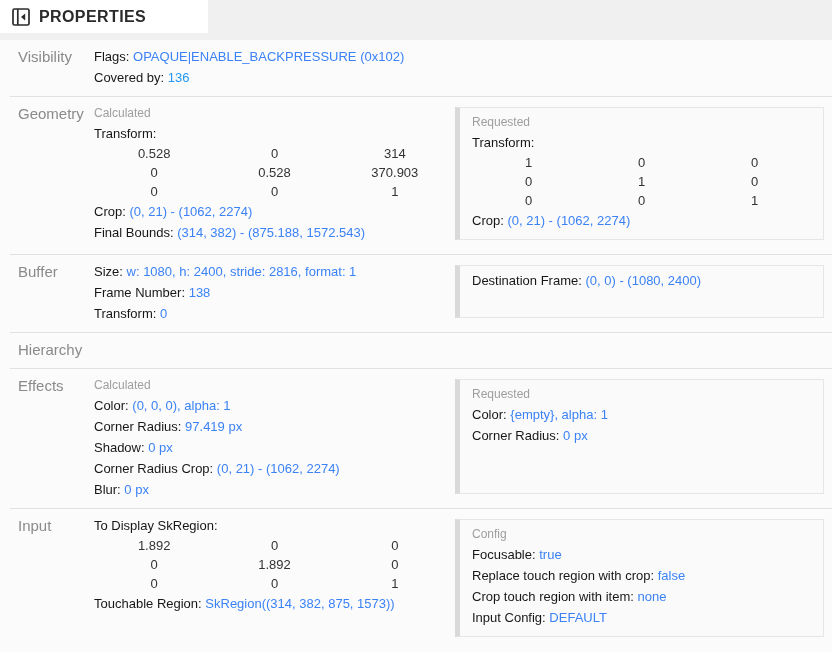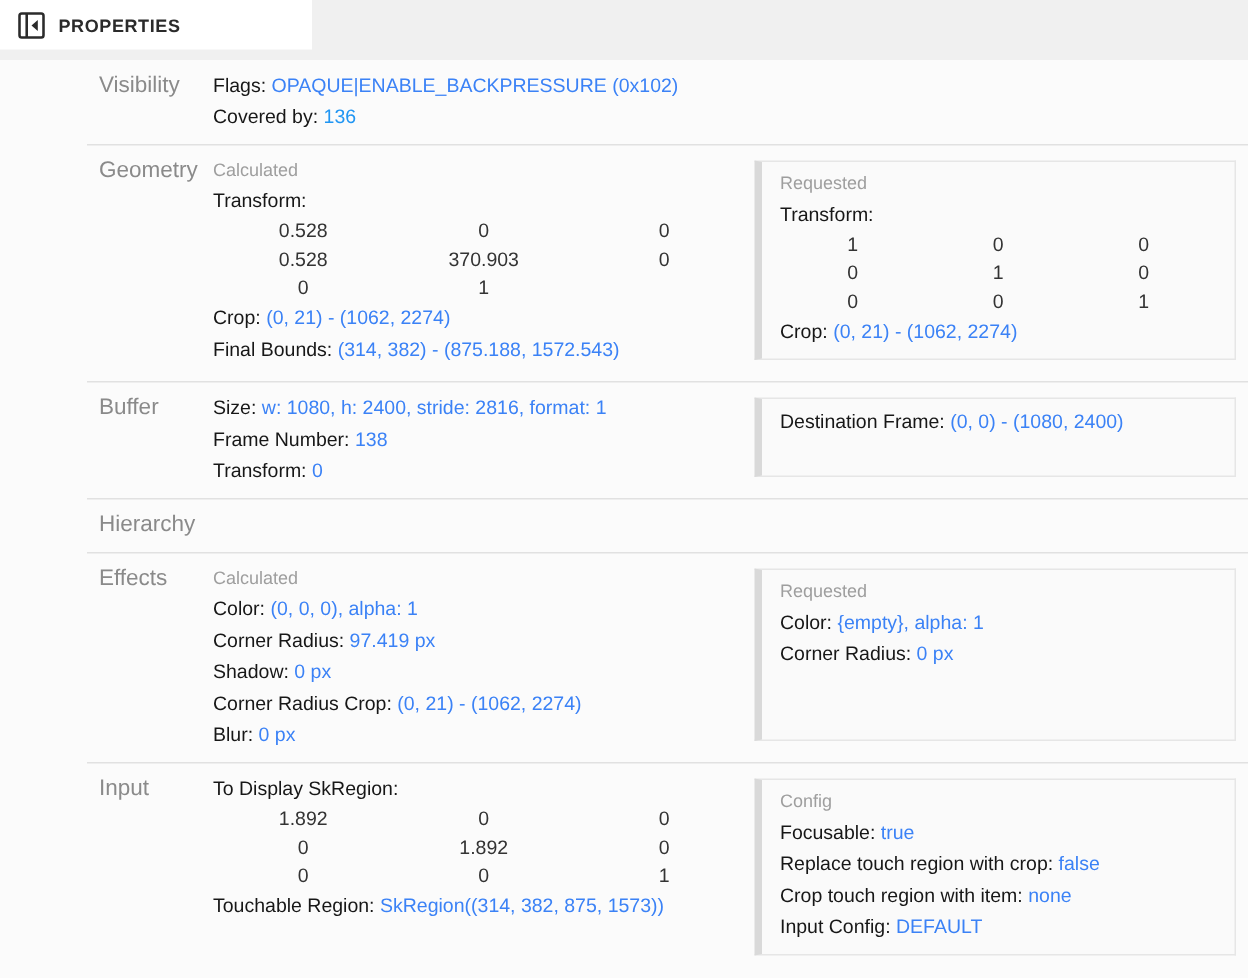--- a/index.html
+++ b/index.html
@@ -11,24 +11,24 @@
   }
   .panel { width:832px; height:652px; overflow:hidden; background:#fbfbfb; }
 
   
   .topbar { height:40px; background:#f0f0f0; }
   .title-tab {
     width:208px; height:33px; background:#ffffff;
     display:flex; align-items:center; padding-left:12px; gap:9px;
   }
   .hdr-icon { flex:none; display:block; cursor:pointer; }
-  .title { font-size:12px; font-weight:700; color:#2b2b2b; letter-spacing:.4px; }
+  .title { font-size:16px; font-weight:700; color:#2b2b2b; letter-spacing:.4px; }
 
   
-  .content { height:612px; overflow:hidden;margin-left:48px; }
+  .content { height:612px; overflow:hidden; }
   .row {
     display:flex; margin-left:10px;
     border-bottom:1px solid #e1e1e1;
     padding:6px 0 8px;
   }
   .row:last-child { border-bottom:none; }
   .sec-label {
     width:84px; flex:none; padding-left:8px;
     font-size:15px; color:#8a8a8a; line-height:21px;
   }
@@ -95,20 +95,21 @@
       <div class="sec-label">Geometry</div>
       <div class="row-body">
         <div class="col-main">
           <div class="group-label">Calculated</div>
           <div class="prop">
             <span class="k">Transform:</span>
           </div>
           <div class="matrix">
             <span>0.528</span>
             <span>0</span>
+            <span>314</span>
             <span>0</span>
             <span>0.528</span>
             <span>370.903</span>
             <span>0</span>
             <span>0</span>
             <span>1</span>
           </div>
           <div class="prop">
             <span class="k">Crop:</span>
             <span class="v">(0, 21) - (1062, 2274)</span>

